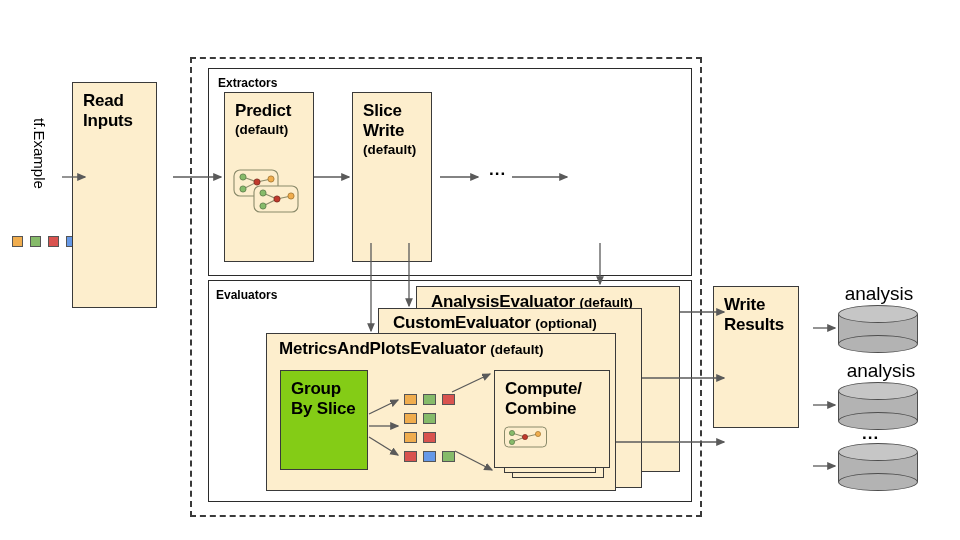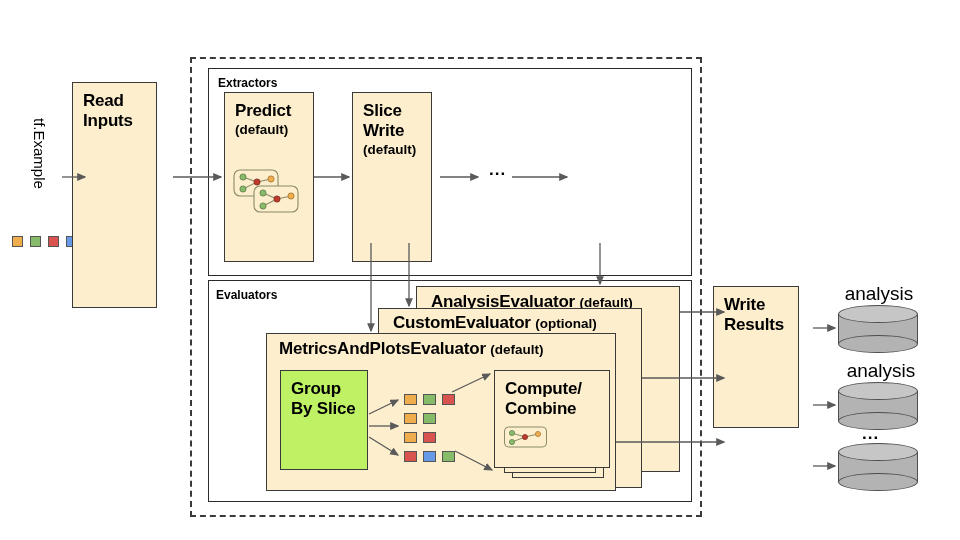--- a/index.html
+++ b/index.html
@@ -188,21 +188,21 @@
     </div>
   </div>
 
   <div class="box" style="left:266px;top:333px;width:350px;height:158px;">
     <div style="padding:5px 0 0 12px;white-space:nowrap;">
       <span class="btitle">MetricsAndPlotsEvaluator</span>
       <span class="bsub">(default)</span>
     </div>
   </div>
 
-  <div class="box" style="left:280px;top:370px;width:88px;height:100px;background:#bef264;">
+  <div class="box" style="left:280px;top:370px;width:88px;height:100px;background:#84cc16;">
     <div class="cellpad">
       <div class="btitle">Group</div>
       <div class="btitle">By Slice</div>
     </div>
   </div>
 
   <div>
     <div class="chiprow" style="left:404px;top:394px;">
       <div class="chip" style="background:#f0ad4e;"></div>
       <div class="chip" style="background:#86bb6a;"></div>

